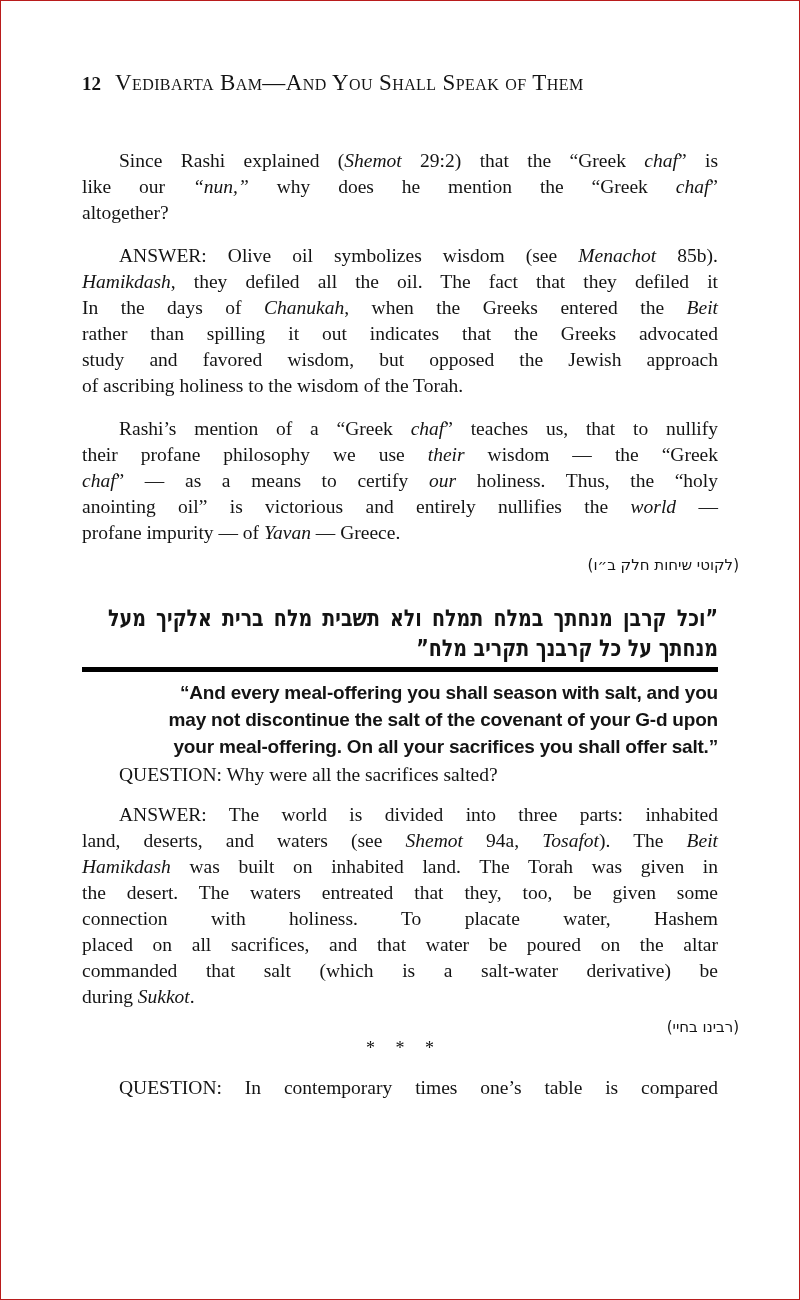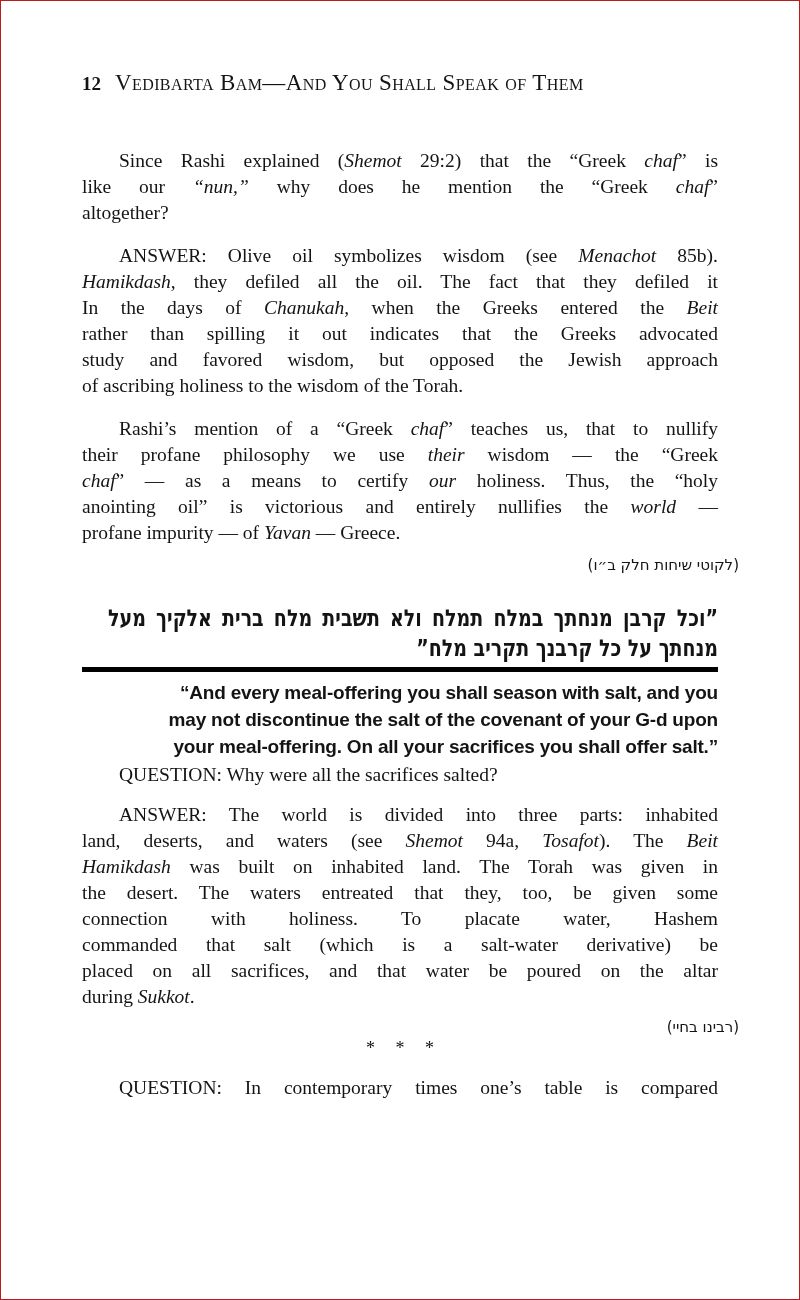--- a/index.html
+++ b/index.html
@@ -116,22 +116,22 @@
   <div class="para" id="q1">
       <div class="line first last">QUESTION: Why were all the sacrifices salted?</div>
     </div>
 
   <div class="para" id="a2">
       <div class="line first">ANSWER: The world is divided into three parts: inhabited</div>
       <div class="line">land, deserts, and waters (see <em>Shemot</em> 94a, <em>Tosafot</em>). The <em>Beit</em></div>
       <div class="line"><em>Hamikdash</em> was built on inhabited land. The Torah was given in</div>
       <div class="line">the desert. The waters entreated that they, too, be given some</div>
       <div class="line">connection with holiness. To placate water, Hashem</div>
+      <div class="line">placed on all sacrifices, and that water be poured on the altar</div>
       <div class="line">commanded that salt (which is a salt-water derivative) be</div>
-      <div class="line">placed on all sacrifices, and that water be poured on the altar</div>
       <div class="line last">during <em>Sukkot</em>.</div>
     </div>
 
   <div class="citation" id="cit2">(רבינו בחיי)</div>
 
   <div class="stars">* * *</div>
 
   <div class="para" id="fq">
       <div class="line first">QUESTION: In contemporary times one’s table is compared</div>
     </div>

